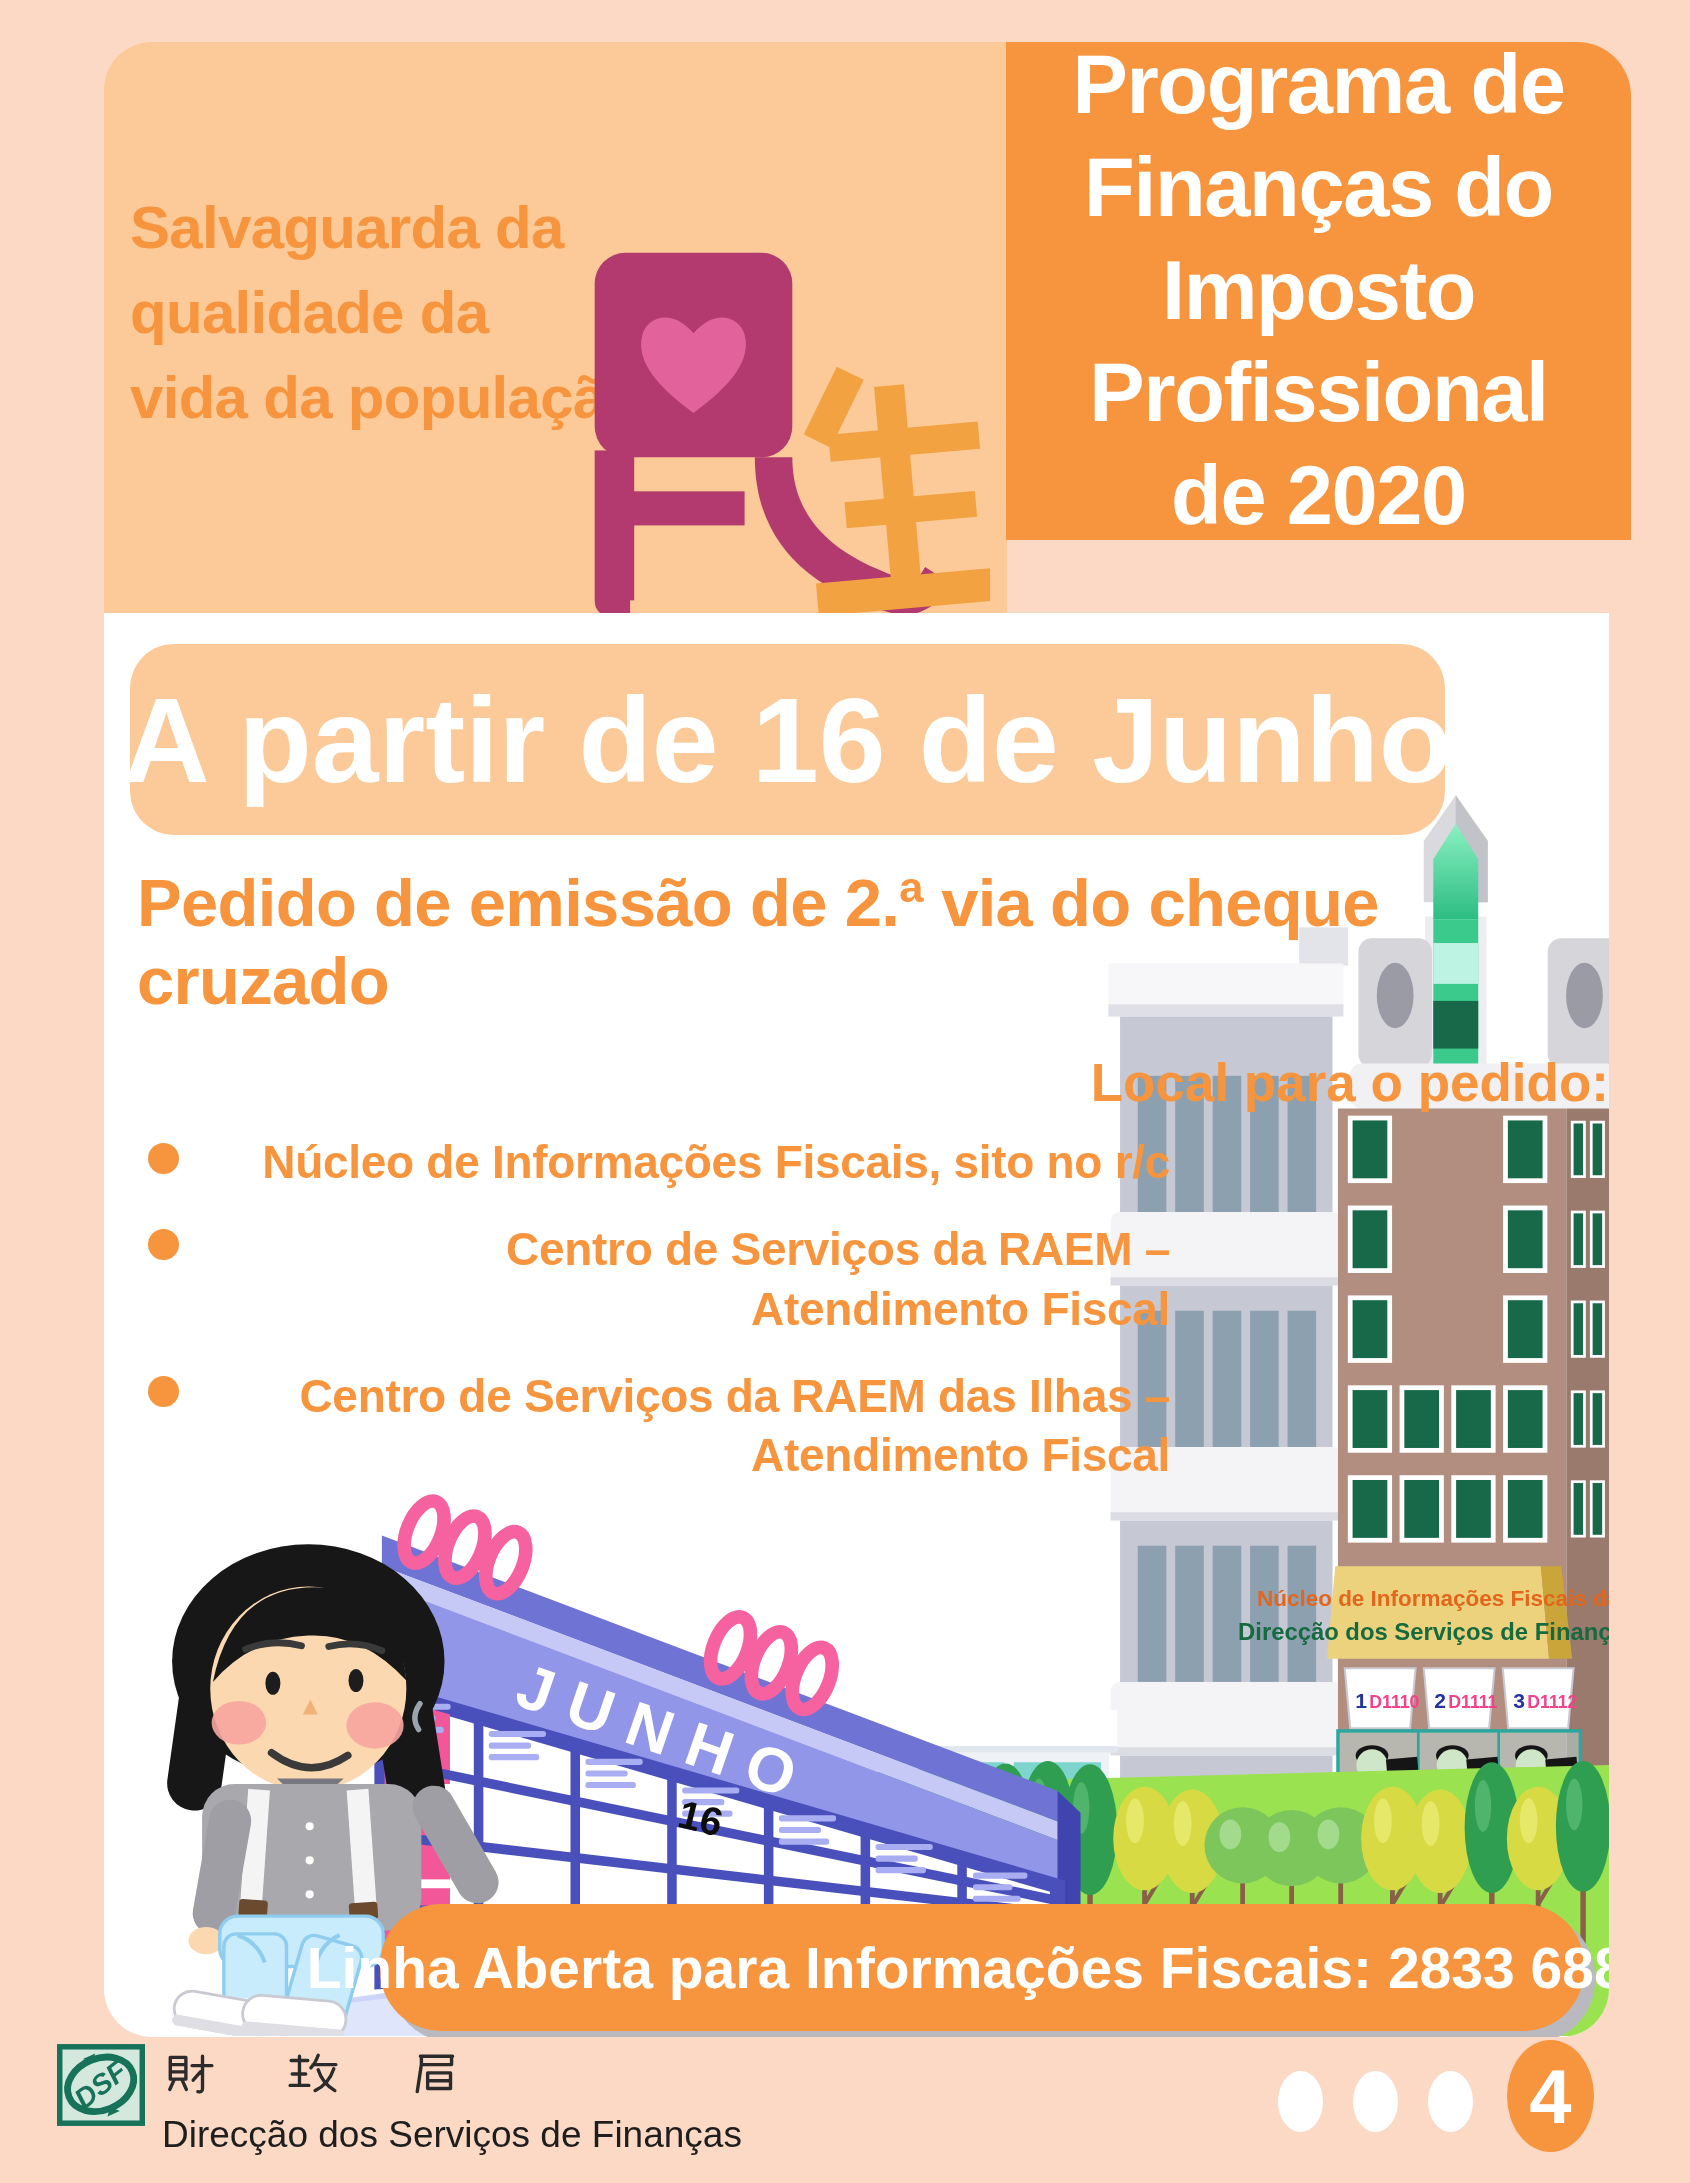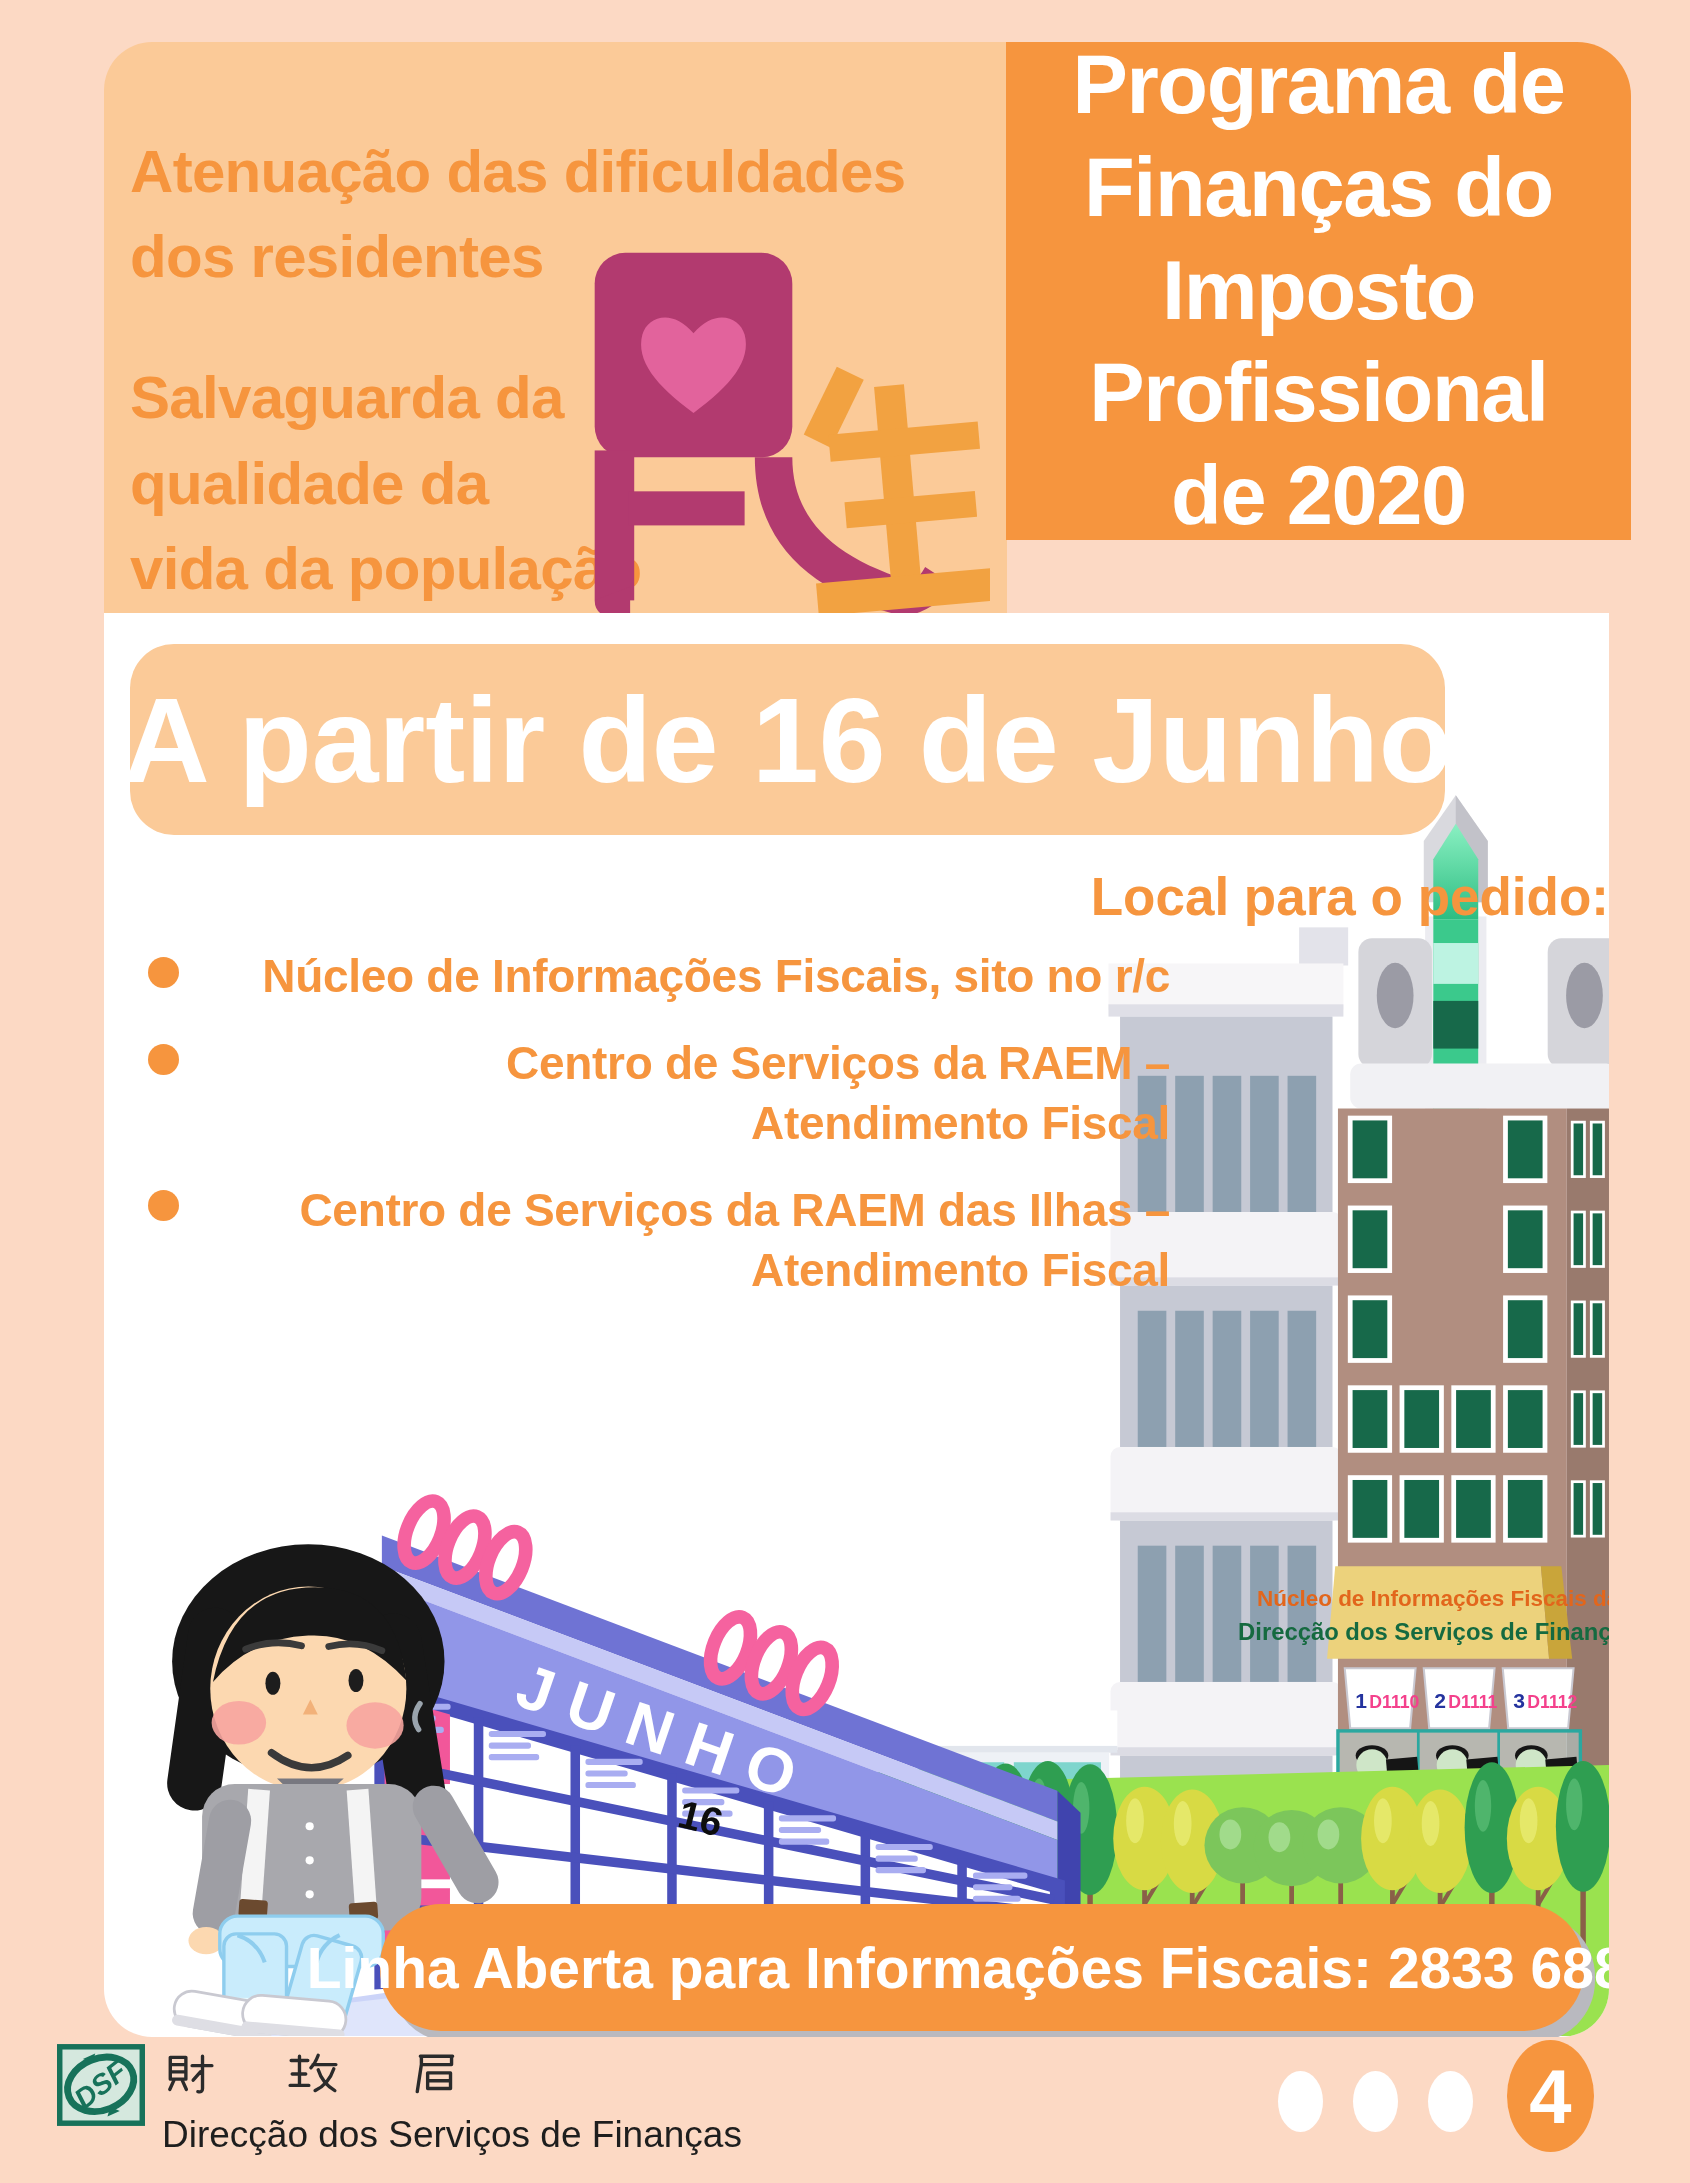--- a/index.html
+++ b/index.html
@@ -72,24 +72,20 @@
     color:#fff;font-weight:bold;font-size:76px;
   }
   .zh-glyph path{stroke:#2b2b2b;stroke-width:6.5;fill:none;stroke-linecap:round;stroke-linejoin:round;}
   svg text{font-family:"Liberation Sans",sans-serif;}
 </style>
 </head>
 <body>
 
 <div class="hdr-left">
   <div class="txt">
-    <div class="p1">
-      <span>Atenuação das dificuldades</span>
-      <span>dos residentes</span>
-    </div>
     <div class="p2">
       <span>Salvaguarda da</span>
       <span>qualidade da</span>
       <span>vida da população</span>
     </div>
   </div>
 
   <svg class="minsheng" viewBox="0 0 600 540" role="img" aria-label="民生">
     <g fill="#b23a6f">
       <rect x="20" y="10" width="290" height="300" rx="45"></rect>
@@ -425,20 +421,24 @@
         <rect width="152" height="54" rx="27" fill="#ffffff" stroke="#c9c9d1" stroke-width="4"></rect>
         <rect y="40" width="152" height="16" rx="8" fill="#dedee4"></rect>
       </g>
     </g>
   </svg>
 
   <div class="card-flow">
     <div class="banner">
       <span>A partir de 16 de Junho</span>
     </div>
+    <div class="subtitle">
+      <span>Pedido de emissão de 2.ª via do cheque</span>
+      <span>cruzado</span>
+    </div>
     <div class="loc-head">Local para o pedido:</div>
     <ul class="locations">
       <li>
         <span class="dot"></span>
         <span class="t">Núcleo de Informações Fiscais, sito no r/c</span>
       </li>
       <li>
         <span class="dot"></span>
         <span class="t">Centro de Serviços da RAEM –</span>
         <span class="t">Atendimento Fiscal</span>

